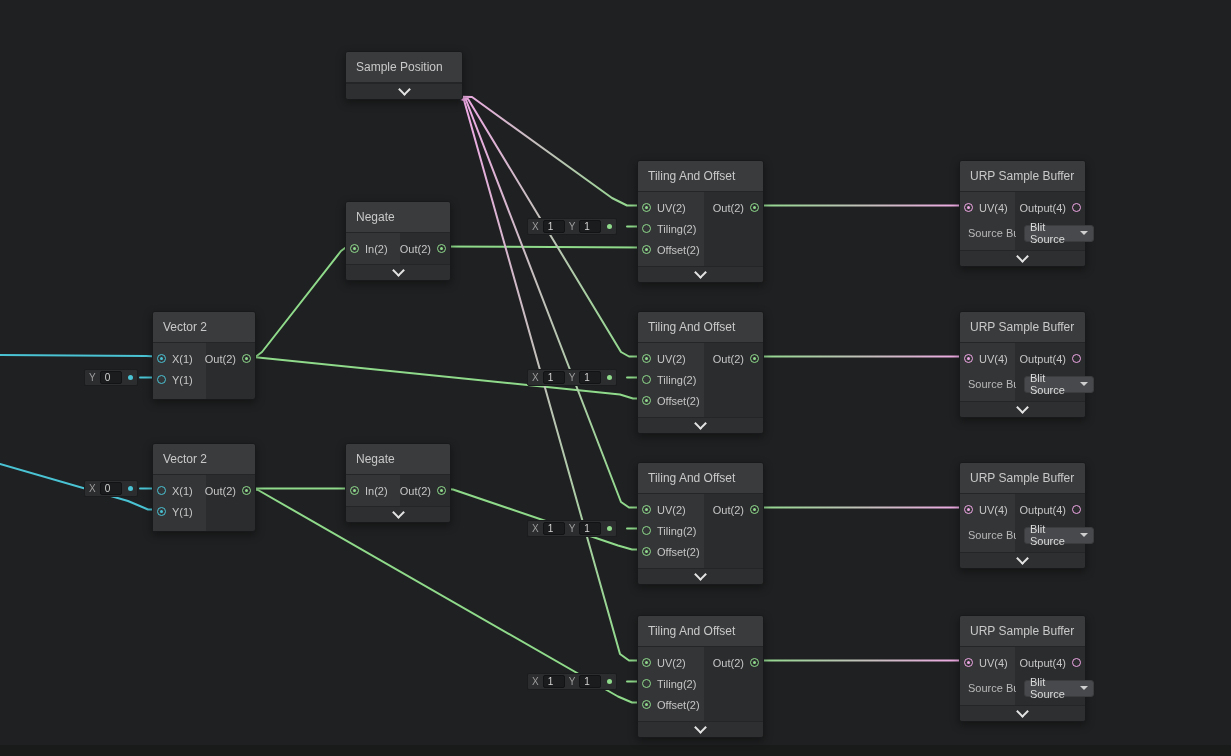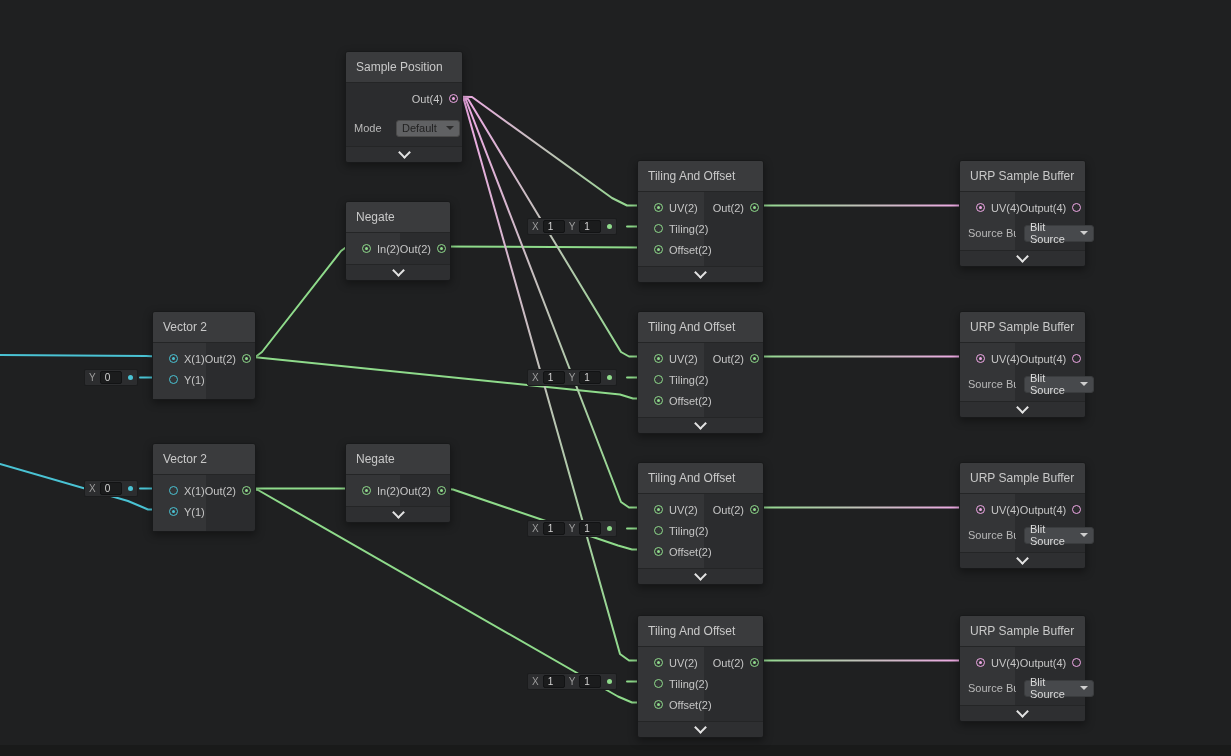--- a/index.html
+++ b/index.html
@@ -17,21 +17,21 @@
     box-shadow:0 3px 8px rgba(0,0,0,.4);
   }
   .hdr{
     height:30px;background:#3a3b3d;border-bottom:1px solid #242526;
     display:flex;align-items:center;padding:0 10px;color:#c9c9c9;
     font-size:12px;border-radius:2px 2px 0 0;white-space:nowrap;
   }
   .body{position:relative;}
   .leftcol{position:absolute;left:0;top:0;bottom:0;background:#343537;z-index:0;}
   .row{position:relative;z-index:1;display:flex;align-items:center;font-size:11px;color:#c6c6c6;}
-  .inpart{display:flex;align-items:center;gap:6px;padding-left:16px;white-space:nowrap;}
+  .inpart{display:flex;align-items:center;gap:6px;padding-left:4px;white-space:nowrap;}
   .outpart{margin-left:auto;display:flex;align-items:center;gap:6px;padding-right:4px;white-space:nowrap;}
   .port{width:9px;height:9px;border-radius:50%;border:1.5px solid;box-sizing:border-box;
         position:relative;flex:none;background:transparent;}
   .port .dot{position:absolute;left:50%;top:50%;width:3px;height:3px;margin:-1.5px 0 0 -1.5px;border-radius:50%;}
   .ftr{height:15px;background:#2e2f31;border-top:1px solid #242526;
        display:flex;align-items:center;justify-content:center;border-radius:0 0 2px 2px;cursor:pointer;}
   .chev{width:7px;height:7px;border-right:2px solid #e3e3e3;border-bottom:2px solid #e3e3e3;
         transform:rotate(45deg);margin-top:-4px;}
   .dd{display:inline-flex;align-items:center;justify-content:space-between;gap:6px;
       border-radius:3px;font-size:11px;padding:0 5px;height:17px;box-sizing:border-box;cursor:pointer;}
@@ -96,39 +96,20 @@
     <path d="M627,528.5 L641,528.5" fill="none" stroke="#8FDB8B" stroke-width="2" stroke-linejoin="round" stroke-linecap="round"></path>
     <path d="M627,681.5 L641,681.5" fill="none" stroke="#8FDB8B" stroke-width="2" stroke-linejoin="round" stroke-linecap="round"></path>
     <path d="M140,377.5 L156,377.5" fill="none" stroke="#4AC3D4" stroke-width="2" stroke-linejoin="round" stroke-linecap="round"></path>
     <path d="M140,488.5 L156,488.5" fill="none" stroke="#4AC3D4" stroke-width="2" stroke-linejoin="round" stroke-linecap="round"></path>
   </svg>
 <div id="nodes">
     <div class="node" style="left: 345px; top: 51px; width: 116px;">
       <div class="hdr">
         <span>Sample Position</span>
       </div>
-      <div class="body" style="padding-top: 5px; padding-bottom: 5px;">
-        <div class="row" style="height: 21px;">
-          <span class="outpart">
-            <span>Out(4)</span>
-            <span class="port" style="border-color: rgb(240, 168, 230);">
-              <span class="dot" style="background: rgb(240, 168, 230);"></span>
-            </span>
-          </span>
-        </div>
-        <div class="row" style="height: 26px; margin-top: 6px;">
-          <span style="display: inline-flex; align-items: center; gap: 8px; padding-left: 8px;">
-            <span class="ddlabel" style="width: 34px;">Mode</span>
-            <span class="dd light" style="width: 64px;">
-              <span>Default</span>
-              <span class="arr"></span>
-            </span>
-          </span>
-        </div>
-      </div>
       <div class="ftr">
         <span class="chev"></span>
       </div>
     </div>
     <div class="node" style="left: 345px; top: 201px; width: 104px;">
       <div class="hdr">
         <span>Negate</span>
       </div>
       <div class="body" style="padding-top: 5px; padding-bottom: 5px;">
         <div class="leftcol" style="width: 54px;"></div>

